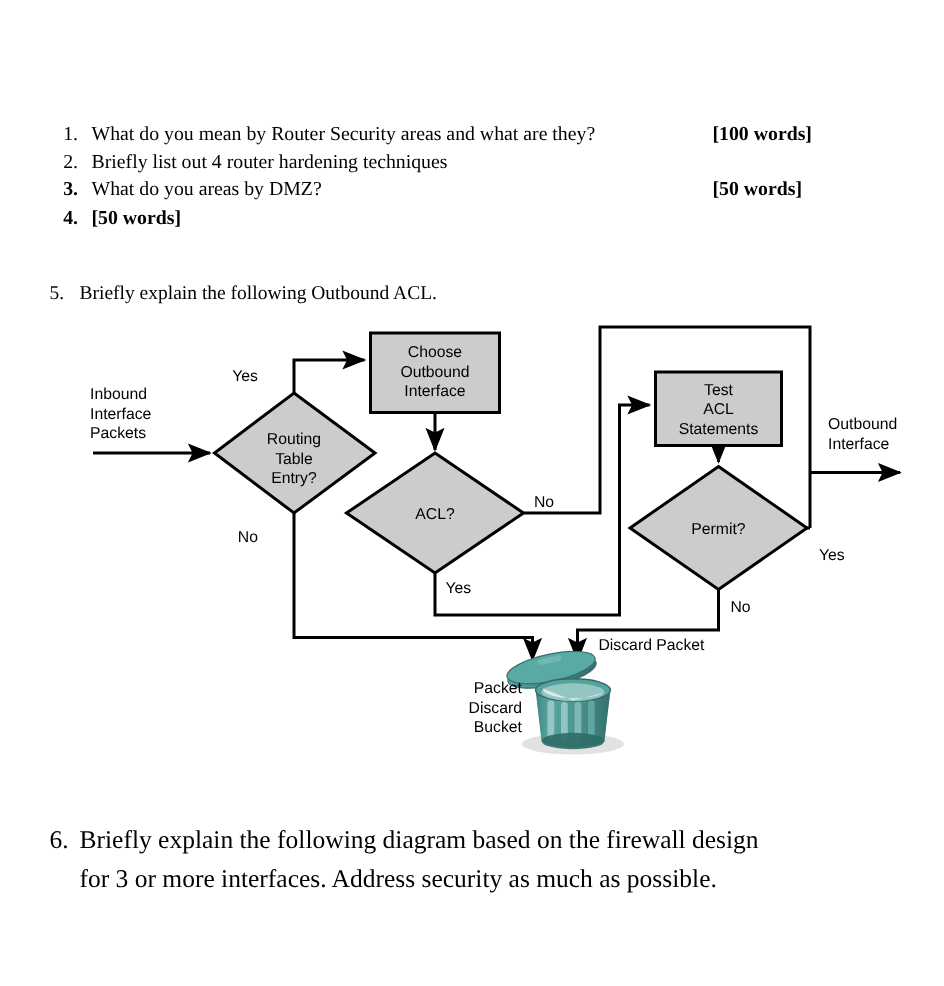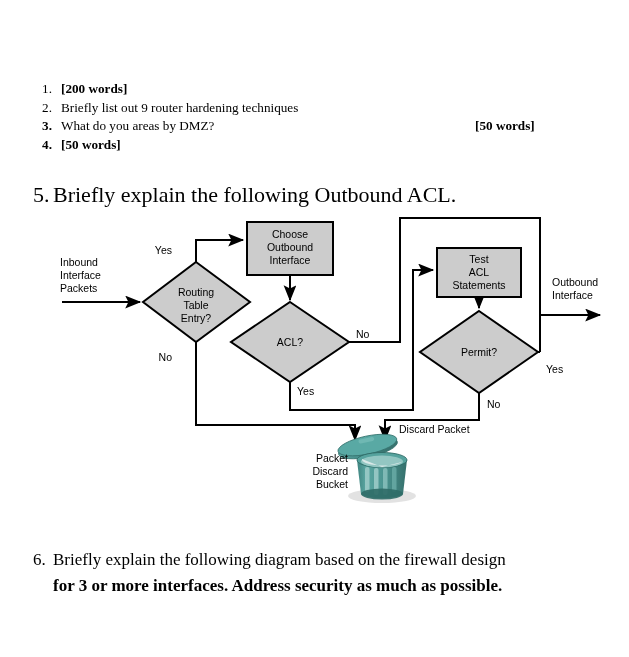--- a/index.html
+++ b/index.html
@@ -15,27 +15,27 @@
 
   
   .qlist{position:absolute;left:30px;top:80px;width:545px;}
   .qrow{display:flex;align-items:baseline;font-size:13.2px;line-height:18.5px;}
   .qnum{width:22px;flex:0 0 22px;text-align:right;padding-right:9px;}
   .qtext{flex:1 1 auto;}
   .qwords{flex:0 0 auto;width:100px;text-align:left;font-weight:bold;}
   .b{font-weight:bold;}
 
   
-  .q5{position:absolute;left:33px;top:184px;font-size:22px;line-height:22px;}
+  .q5{position:absolute;left:33px;top:184px;font-size:13px;line-height:22px;}
   .q5 .n{display:inline-block;width:20px;}
 
   
   .q6{position:absolute;left:33px;top:547px;width:560px;font-size:17px;line-height:26px;}
   .q6 .n{display:inline-block;width:20px;}
-  .q6 .l2{display:block;margin-left:20px;font-weight:bold;}
+  .q6 .l2{display:block;margin-left:20px;}
 
   
   .flow{position:absolute;left:0;top:205px;width:629px;height:320px;}
   .flow svg{display:block;}
 
   .shape-label{
     font-family:"Liberation Sans", sans-serif;
     font-size:10.5px;
     fill:#000;
     text-anchor:middle;
@@ -54,25 +54,26 @@
   .line{stroke:#000000;stroke-width:2;fill:none;}
 </style>
 </head>
 <body>
 
 <div class="page">
 
   <div class="qlist">
     <div class="qrow">
       <span class="qnum">1.</span>
-      <span class="qwords">[200 words]</span>
+      <span class="qtext">What do you mean by Router Security areas and what are they?</span>
+      <span class="qwords">[100 words]</span>
     </div>
     <div class="qrow">
       <span class="qnum">2.</span>
-      <span class="qtext">Briefly list out 9 router hardening techniques</span>
+      <span class="qtext">Briefly list out 4 router hardening techniques</span>
       <span class="qwords"></span>
     </div>
     <div class="qrow">
       <span class="qnum b">3.</span>
       <span class="qtext">What do you areas by DMZ?</span>
       <span class="qwords">[50 words]</span>
     </div>
     <div class="qrow">
       <span class="qnum b">4.</span>
       <span class="qwords">[50 words]</span>

